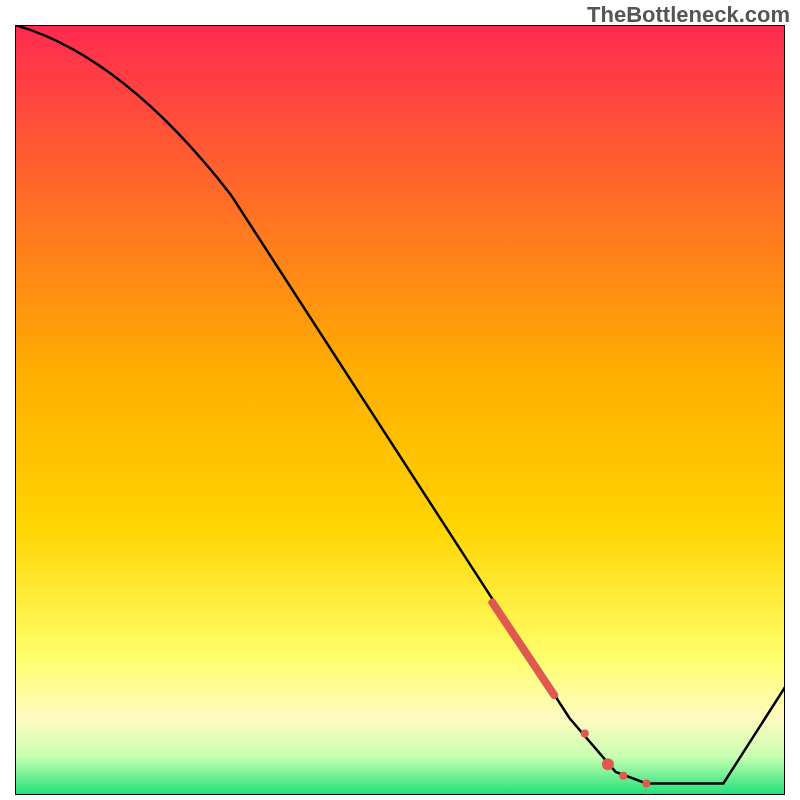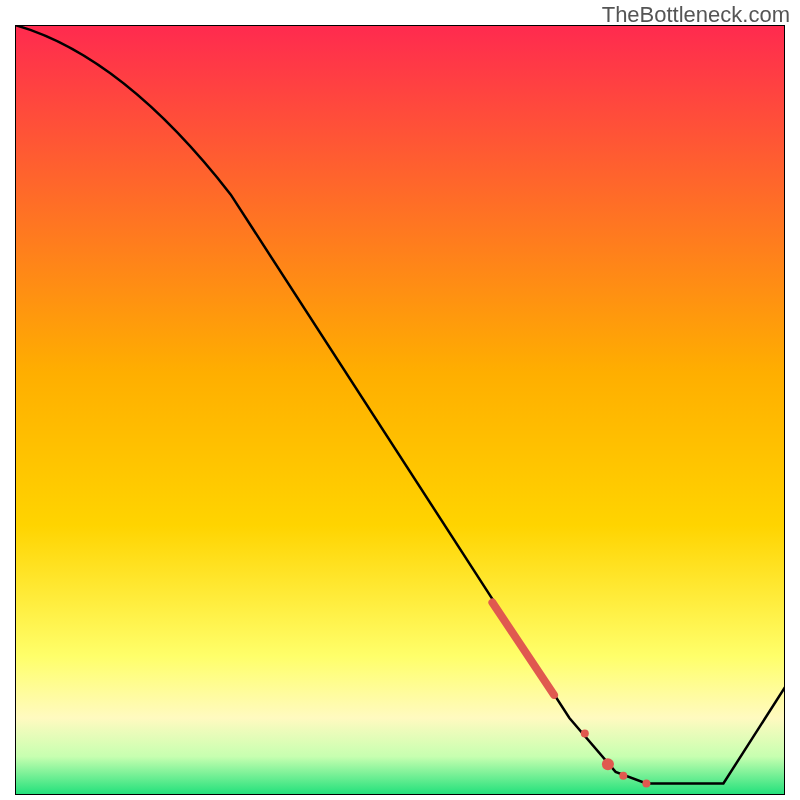--- a/index.html
+++ b/index.html
@@ -10,21 +10,21 @@
     position: relative;
     font-family: Arial, sans-serif;
     background: #fff;
   }
   .watermark {
     position: absolute;
     top: 2px;
     right: 10px;
     color: #555;
     font-size: 22px;
-    font-weight: 400;
+    font-weight: 700;
     z-index: 10;
   }
   .chart-container {
     position: absolute;
     left: 15px;
     top: 25px;
     width: 770px;
     height: 770px;
   }
   svg {

